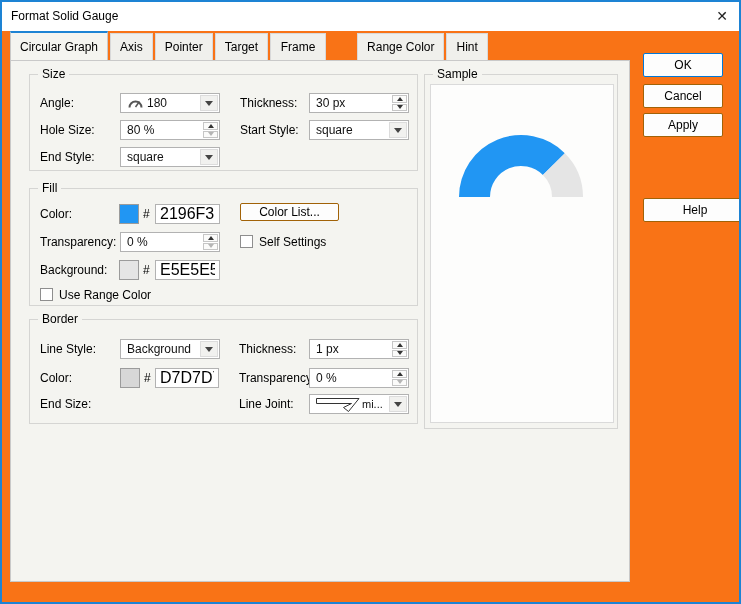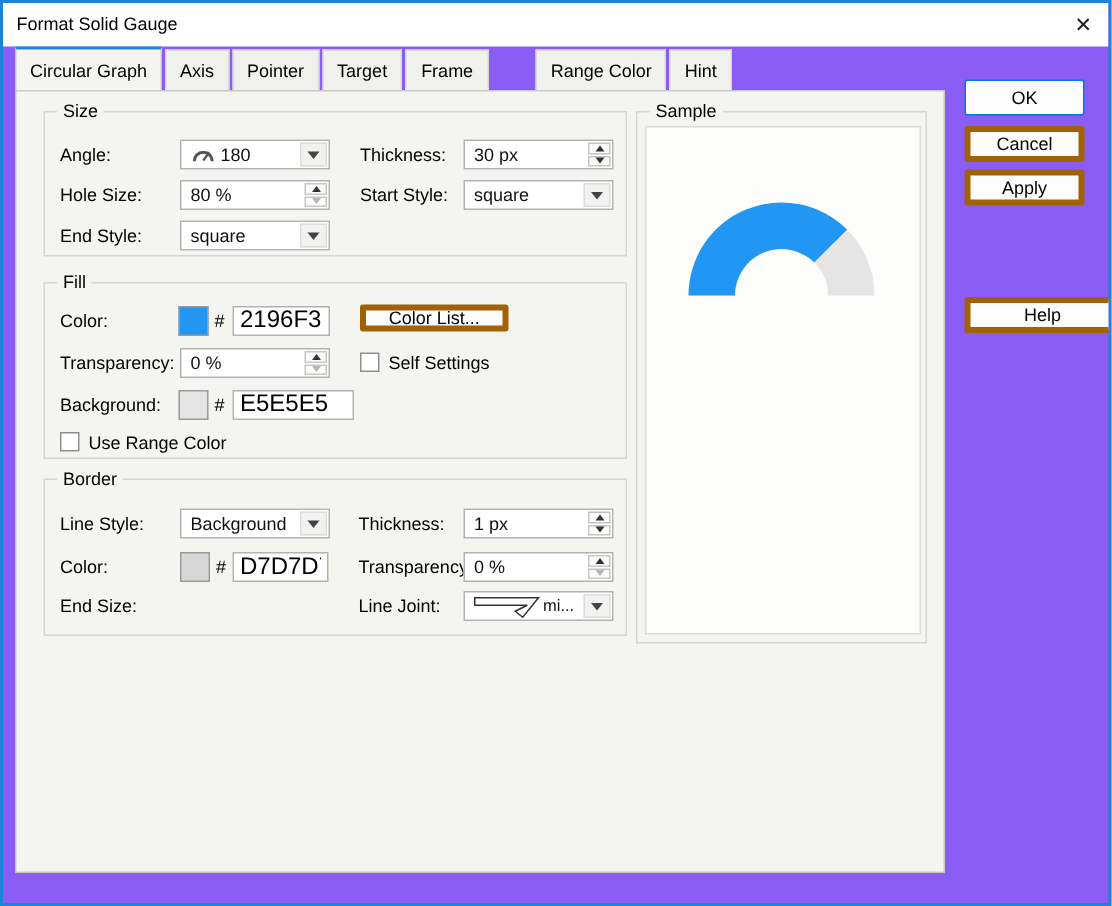--- a/index.html
+++ b/index.html
@@ -1,21 +1,21 @@
 <!DOCTYPE html>
 <html><head>
 <meta charset="utf-8">
 <style>
   * { margin:0; padding:0; box-sizing:border-box; }
   html,body { background:#c8c8c8; }
   body { font-family:"Liberation Sans", sans-serif; font-size:12px; color:#111; }
 
   .dialog{
     position:relative; width:741px; height:604px;
-    background:#8b5cf6; border:2px solid #1d83d4; overflow:hidden;
+    background:#f97316; border:2px solid #1d83d4; overflow:hidden;
   }
 
   
   .titlebar{ position:absolute; left:0; top:0; width:100%; height:29px; background:#ffffff; }
   .titlebar .title{ position:absolute; left:9px; top:7px; font-size:12px; color:#000; }
   .titlebar .close{ position:absolute; right:11px; top:5px; font-size:14px; color:#222; cursor:pointer; line-height:18px; }
 
   
   .tabbar{ position:absolute; left:8px; top:29px; height:29px; display:flex; align-items:flex-end; }
   .tab{
@@ -73,21 +73,21 @@
     width:100%; height:100%; border:none; outline:none; background:transparent;
     font-family:"Liberation Sans", sans-serif; font-size:16px; padding:0 4px; color:#000;
   }
 
   .swatch{ position:absolute; width:20px; height:20px; border:1px solid #9b9b9b; }
   .hash{ position:absolute; line-height:20px; color:#000; }
 
   .checkbox{ position:absolute; width:13px; height:13px; background:#fff; border:1px solid #8e8e8e; }
 
   .pushbtn{
-    position:absolute; background:#fdfdfd; border:4px solid #a16207; border-radius:2px;
+    position:absolute; background:#fdfdfd; border:1px solid #a16207; border-radius:2px;
     display:flex; align-items:center; justify-content:center; font-size:12px; color:#000; cursor:pointer;
   }
   .pushbtn.default{ border:1px solid #0078d7; }
 
   
   .sample-inner{
     position:absolute; left:5px; top:9px; width:184px; height:339px;
     background:#fdfdfc; border:1px solid #dadada;
   }
   .sample-inner svg{ position:absolute; left:0; top:0; }
@@ -200,21 +200,21 @@
               <i class="tri-dn dim"></i>
             </span>
         </span>
       </div>
       <span class="checkbox" style="left:210px; top:46px;"></span>
       <span class="lbl" style="left:229px; top:43px;">Self Settings</span>
 
       <span class="lbl" style="left:10px; top:71px;">Background:</span>
       <span class="swatch" style="left: 89px; top: 71px; background-color: rgb(229, 229, 229);"></span>
       <span class="hash" style="left:113px; top:71px;">#</span>
-      <div class="hexinput" style="left:125px; top:71px; width:81px;">
+      <div class="hexinput" style="left:125px; top:71px; width:65px;">
         <input type="text" value="E5E5E5" style="">
       </div>
 
       <span class="checkbox" style="left:10px; top:99px;"></span>
       <span class="lbl" style="left:29px; top:96px;">Use Range Color</span>
     </div>
 
     <div class="group" style="left:18px; top:258px; width:389px; height:105px;">
       <span class="legend">Border</span>
 

